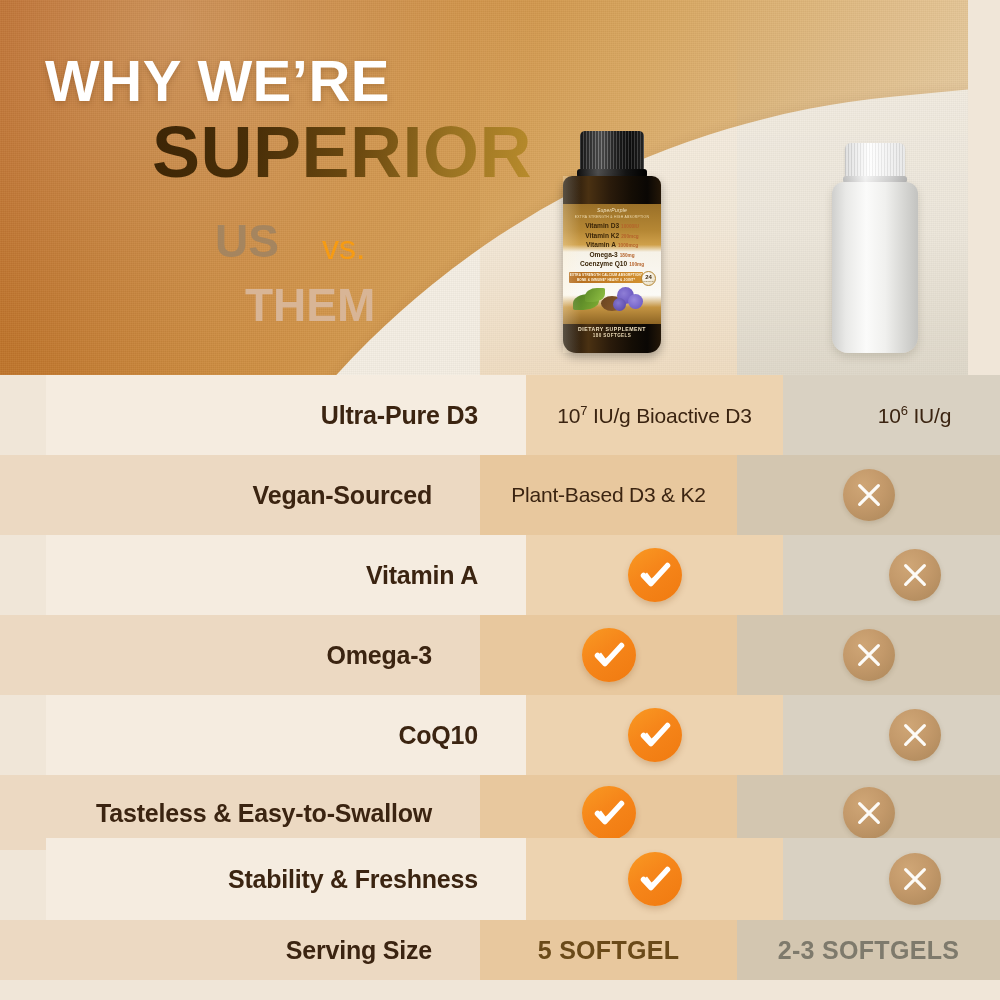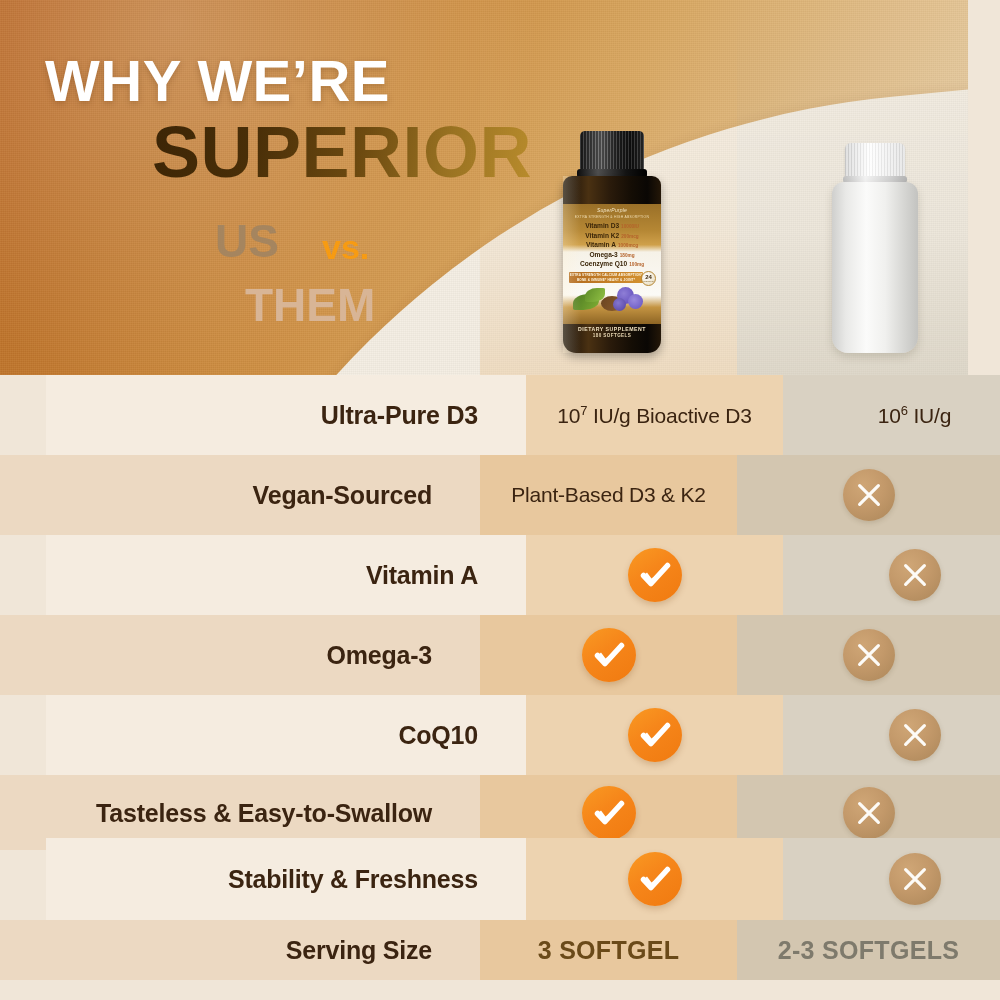--- a/index.html
+++ b/index.html
@@ -65,21 +65,21 @@
     font-size:72px;font-weight:bold;letter-spacing:.5px;line-height:1;
     background:linear-gradient(100deg,#3c2506 0%,#4a2f08 28%,#6d4a10 55%,#9a7322 78%,#b98c2c 100%);
     -webkit-background-clip:text;background-clip:text;color:transparent;margin-left:20px;
   }
   .title-us{
     position:absolute;left:215px;top:218px;
     font-size:46px;font-weight:bold;line-height:1;color:#a5855f;
   }
   .title-vs{
     position:absolute;left:322px;top:230px;
-    font-size:34px;font-weight:bold;line-height:1;color:#f79b12;
+    font-size:34px;font-weight:normal;line-height:1;color:#f79b12;
   }
   .title-them{
     position:absolute;left:245px;top:282px;
     font-size:46px;font-weight:bold;line-height:1;color:#d8b596;
   }
 
   
   .bottle-ours{position:absolute;left:553px;top:131px;width:118px;height:222px;}
   .bo-cap{
     position:absolute;left:27px;top:0;width:64px;height:40px;
@@ -424,21 +424,21 @@
                 <path d="M6 6 L26 26 M26 6 L6 26" stroke="#fdfbf7" stroke-width="3.4" stroke-linecap="round"></path>
               </svg>
             </div>
           </div>
         </div>
         <div class="row band-b" style="top: 545px; height: 60px;">
           <div class="cell c-feat">
             <div class="feat-text">Serving Size</div>
           </div>
           <div class="cell c-us" style="background: rgba(226, 176, 110, 0.42);">
-            <div class="serve-us"><span>3 SOFTGEL</span></div>
+            <div class="serve-us"><span>5 SOFTGEL</span></div>
           </div>
           <div class="cell c-them" style="background: rgba(176, 170, 150, 0.4);">
             <div class="serve-them"><span>2-3 SOFTGELS</span></div>
           </div>
         </div>
       </div>
   </div>
 
 </div>
 

